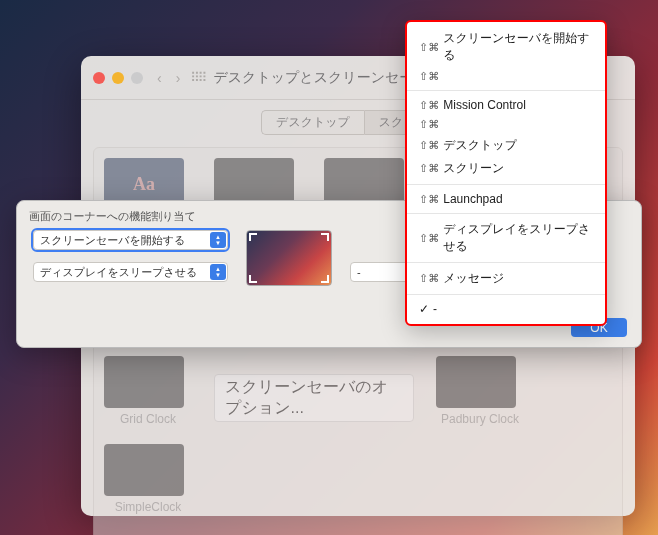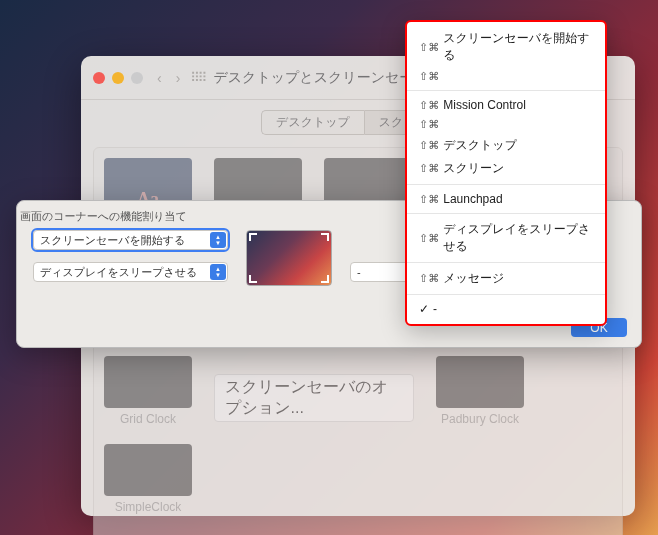--- a/index.html
+++ b/index.html
@@ -17,26 +17,26 @@
 .title { margin-left: 8px; color: #777; font-size: 14px; font-weight: 500; }
 
 .tabs { display: flex; justify-content: center; margin-top: 10px; }
 .tab { padding: 3px 14px; font-size: 12px; background: #e8e6e2; border: 1px solid #cac7c2; color: #888; }
 .tab:first-child { border-radius: 5px 0 0 5px; border-right: none; }
 .tab:last-child { border-radius: 0 5px 5px 0; background: #dedbd7; }
 
 .ss-area { margin: 12px 12px; border: 1px solid #cfccc8; border-radius: 6px; padding: 10px; background: #e8e6e2; opacity: 0.5; }
 .ss-row { display: flex; gap: 22px; margin-bottom: 18px; }
 .ss-item { width: 88px; }
-.ss-thumb { width: 88px; height: 52px; background: #333; border-radius: 4px; margin-bottom: 4px; display: flex; align-items: flex-end; justify-content: center; font-size: 18px; color: #888; font-weight: bold; }
+.ss-thumb { width: 80px; height: 52px; background: #333; border-radius: 4px; margin-bottom: 4px; display: flex; align-items: center; justify-content: center; font-size: 18px; color: #888; font-weight: bold; }
 .ss-label { text-align: center; font-size: 12px; color: #888; }
 .opt-btn { margin-left: auto; padding: 2px 10px; border: 1px solid #ccc; border-radius: 4px; background: #f5f5f5; }
 
 .sheet { position: absolute; left: 16px; top: 200px; width: 626px; height: 148px; background: #eceae7; border: 1px solid #bbb; border-radius: 8px; box-shadow: 0 8px 30px rgba(0,0,0,0.3); }
-.sheet-title { font-size: 11px; color: #555; padding: 8px 3px 4px; }
+.sheet-title { font-size: 11px; color: #555; padding: 8px 12px 4px; }
 .sheet-body { display: flex; align-items: flex-start; padding: 2px 16px; gap: 18px; }
 .col { display: flex; flex-direction: column; gap: 12px; width: 195px; }
 .col.right { width: 205px; }
 .dropdown { height: 20px; border: 1px solid #cac7c2; border-radius: 4px; background: #fff; display: flex; align-items: center; padding: 0 6px; font-size: 11px; color: #333; position: relative; }
 .dropdown.focused { outline: 2px solid #3f7ef2; outline-offset: 0; }
 .dd-arrows { position: absolute; right: 1px; top: 1px; bottom: 1px; width: 16px; background: #3a7de8; border-radius: 3px; display: flex; flex-direction: column; align-items: center; justify-content: center; font-size: 6px; color: #fff; line-height: 1; }
 .preview { width: 86px; height: 56px; border-radius: 4px; background: linear-gradient(135deg, #2a3555 0%, #6b3a55 40%, #c84545 70%, #e89050 100%); position: relative; border: 1px solid #aaa; }
 .corner-mk { position: absolute; width: 8px; height: 8px; border: 2px solid #fff; }
 .corner-mk.tl { top: 2px; left: 2px; border-right: none; border-bottom: none; }
 .corner-mk.tr { top: 2px; right: 2px; border-left: none; border-bottom: none; }

